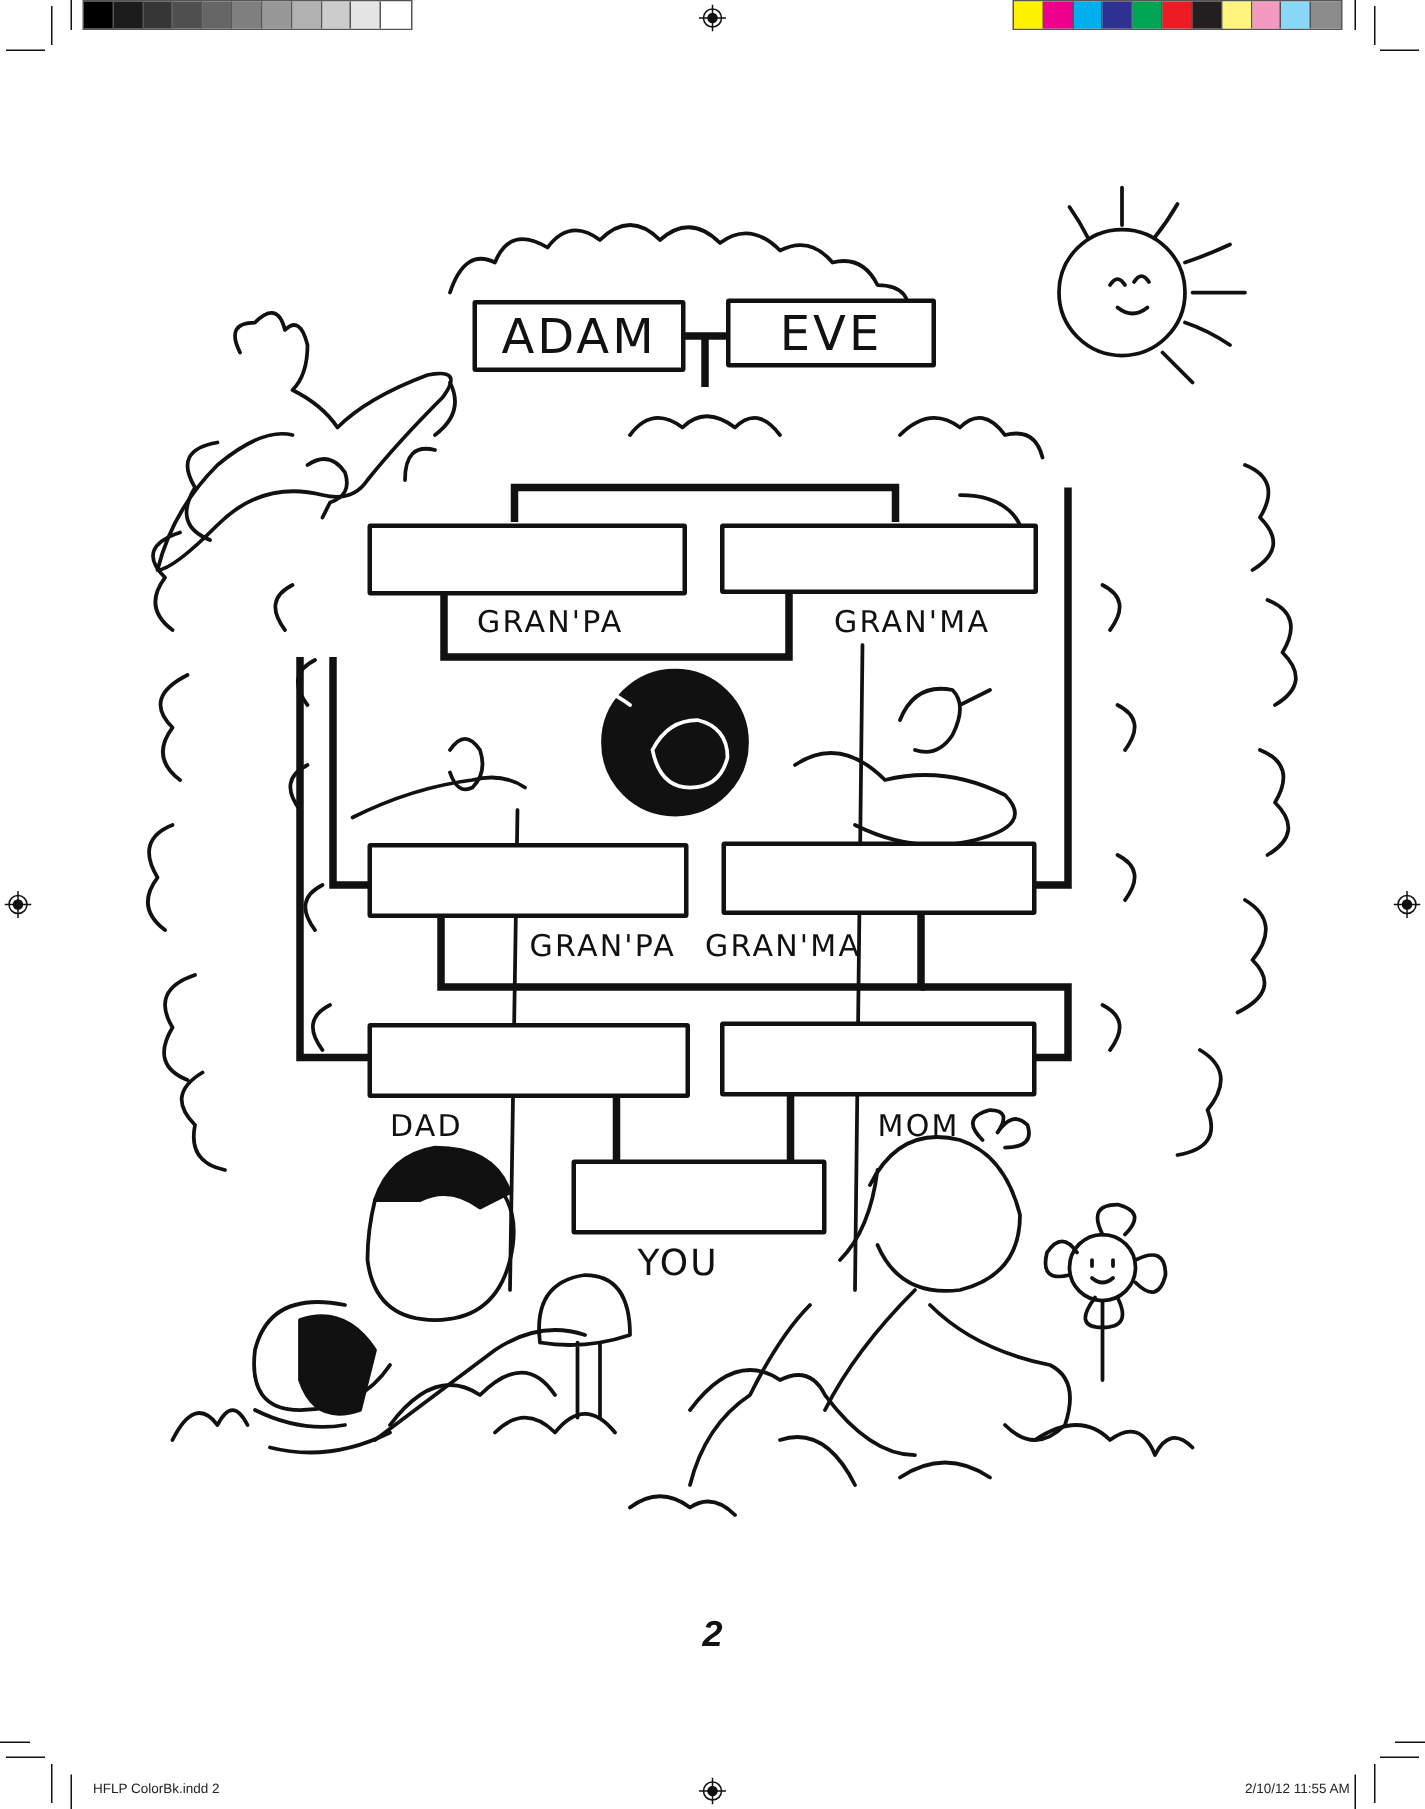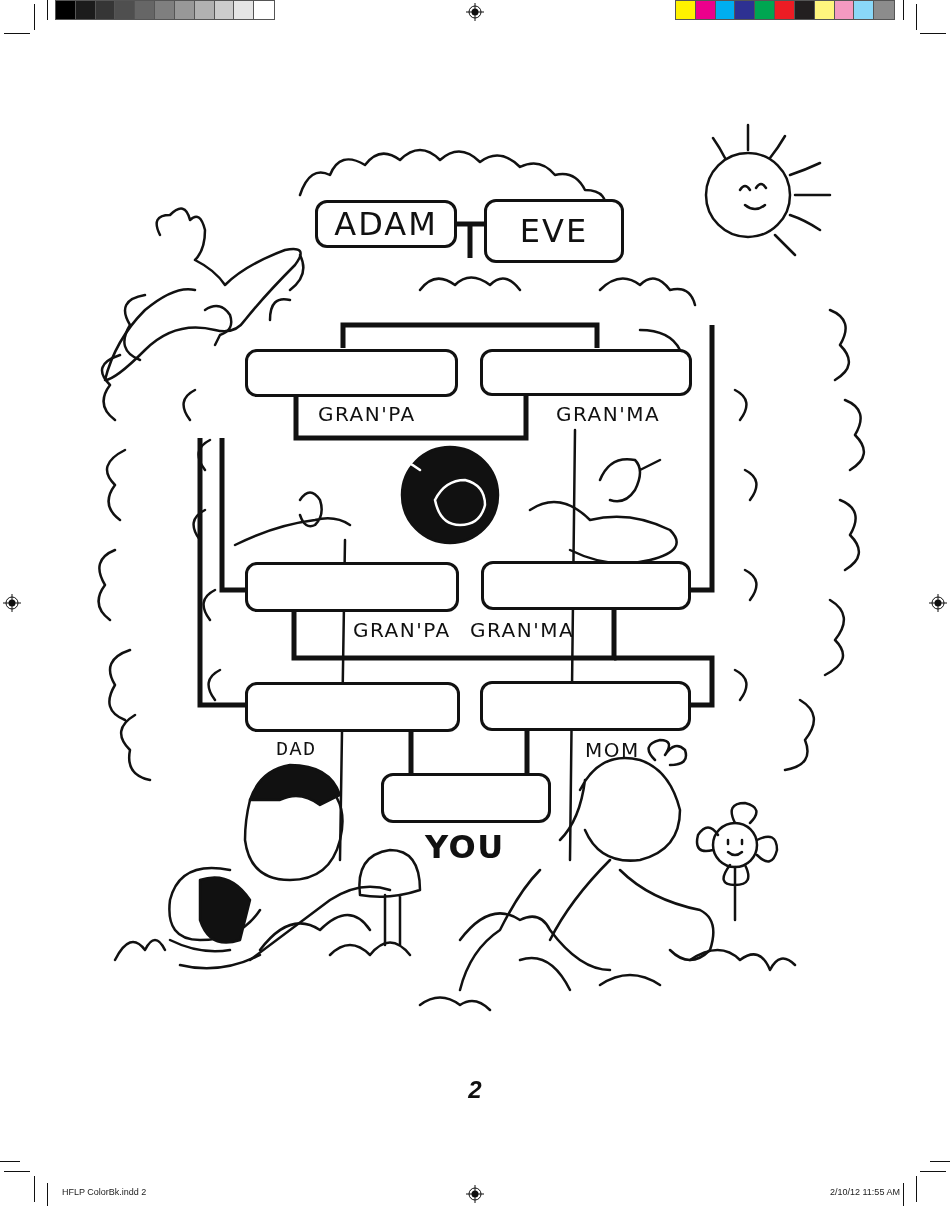--- a/index.html
+++ b/index.html
@@ -3,21 +3,21 @@
 <meta charset="utf-8">
 <style>
   html, body { margin: 0; padding: 0; background: #ffffff; }
   body { width: 950px; height: 1206px; position: relative; overflow: hidden; font-family: "Liberation Sans", sans-serif; color: #111; }
   .swatch-row { position: absolute; top: 0; height: 20px; display: flex; border: 1px solid #555; box-sizing: border-box; }
   .swatch { width: 20px; height: 100%; border-right: 1px solid #555; box-sizing: border-box; }
   .swatch:last-child { border-right: none; }
   .crop { position: absolute; background: #111; }
   .reg { position: absolute; width: 18px; height: 18px; }
   .art { position: absolute; left: 0; top: 0; width: 950px; height: 1206px; }
-  .box { position: absolute; background: #fff; border: 3px solid #111; box-sizing: border-box; border-radius: 12px; }
+  .box { position: absolute; background: #fff; border: 3px solid #111; box-sizing: border-box; border-radius: 2px; }
   .name-box-text { position: absolute; left: 0; right: 0; top: 50%; transform: translateY(-50%); text-align: center; font-family: "DejaVu Sans", sans-serif; font-size: 32px; letter-spacing: 2px; color: #111; }
   .lbl { position: absolute; font-family: "DejaVu Sans", sans-serif; font-size: 20px; letter-spacing: 1.5px; color: #111; white-space: nowrap; }
   .page-num { position: absolute; left: 0; width: 950px; top: 1076px; text-align: center; font-family: "Liberation Sans", sans-serif; font-weight: bold; font-style: italic; font-size: 24px; }
   .slug { position: absolute; font-family: "Liberation Sans", sans-serif; font-size: 9px; color: #222; }
 </style>
 </head>
 <body>
 
 <div class="swatch-row" style="left:55px; width:220px;" id="gray-bar">
     <div class="swatch" style="background: rgb(0, 0, 0);"></div>
@@ -140,38 +140,38 @@
     <path d="M712,325 L712,590 L690,590"></path>
     <path d="M294,610 L294,658 L614,658 L614,610"></path>
     <path d="M614,658 L712,658 L712,705 L690,705"></path>
     <path d="M411,730 L411,775 M527,730 L527,775"></path>
   </g>
 </svg>
 
 <div class="box" style="left:315px; top:200px; width:142px; height:48px;">
   <span class="name-box-text">ADAM</span>
 </div>
-<div class="box" style="left:484px; top:199px; width:140px; height:64px;">
+<div class="box" style="left:484px; top:199px; width:140px; height:46px;">
   <span class="name-box-text">EVE</span>
 </div>
 
 <div class="box" style="left:245px; top:349px; width:213px; height:48px;"></div>
 <div class="box" style="left:480px; top:349px; width:212px; height:47px;"></div>
 <span class="lbl" style="left:318px; top:402px;">GRAN'PA</span>
 <span class="lbl" style="left:556px; top:402px;">GRAN'MA</span>
 
 <div class="box" style="left:245px; top:562px; width:214px; height:50px;"></div>
 <div class="box" style="left:481px; top:561px; width:210px; height:49px;"></div>
 <span class="lbl" style="left:353px; top:618px;">GRAN'PA</span>
 <span class="lbl" style="left:470px; top:618px;">GRAN'MA</span>
 
 <div class="box" style="left:245px; top:682px; width:215px; height:50px;"></div>
 <div class="box" style="left:480px; top:681px; width:211px; height:50px;"></div>
-<span class="lbl" style="left:276px; top:738px;font-family:Liberation Mono, monospace;">DAD</span>
+<span class="lbl" style="left:260px; top:738px;">DAD</span>
 <span class="lbl" style="left:585px; top:738px;">MOM</span>
 
 <div class="box" style="left:381px; top:773px; width:170px; height:50px;"></div>
-<span class="lbl" style="left:425px; top:828px; font-size:32px;font-weight:bold;">YOU</span>
+<span class="lbl" style="left:425px; top:828px; font-size:24px;">YOU</span>
 
 <div class="page-num">2</div>
 
 <span class="slug" style="left:62px; top:1187px;text-align:right;">HFLP ColorBk.indd   2</span>
 <span class="slug" style="left:830px; top:1187px;">2/10/12   11:55 AM</span>
 
 </body></html>

